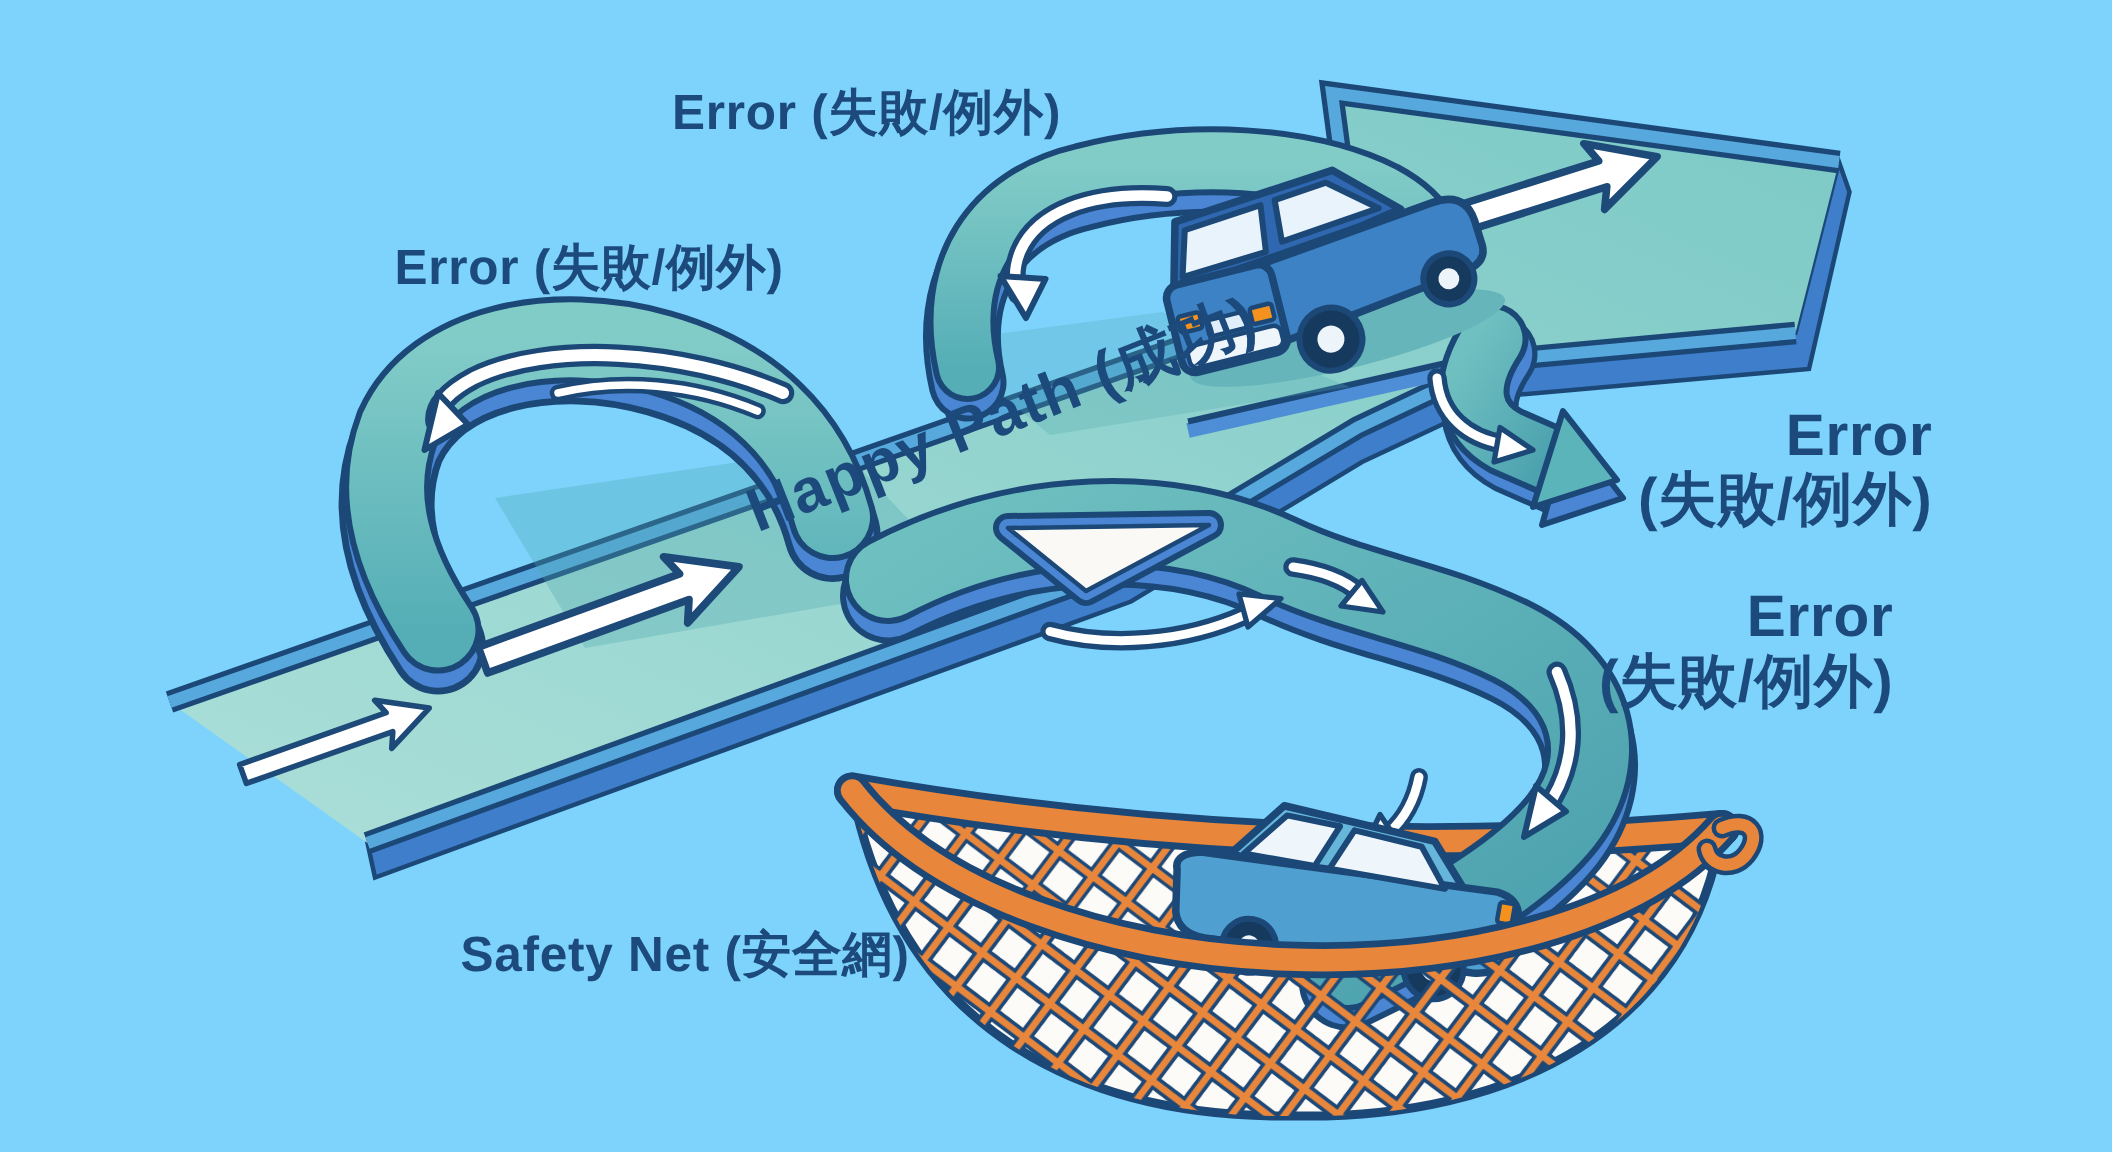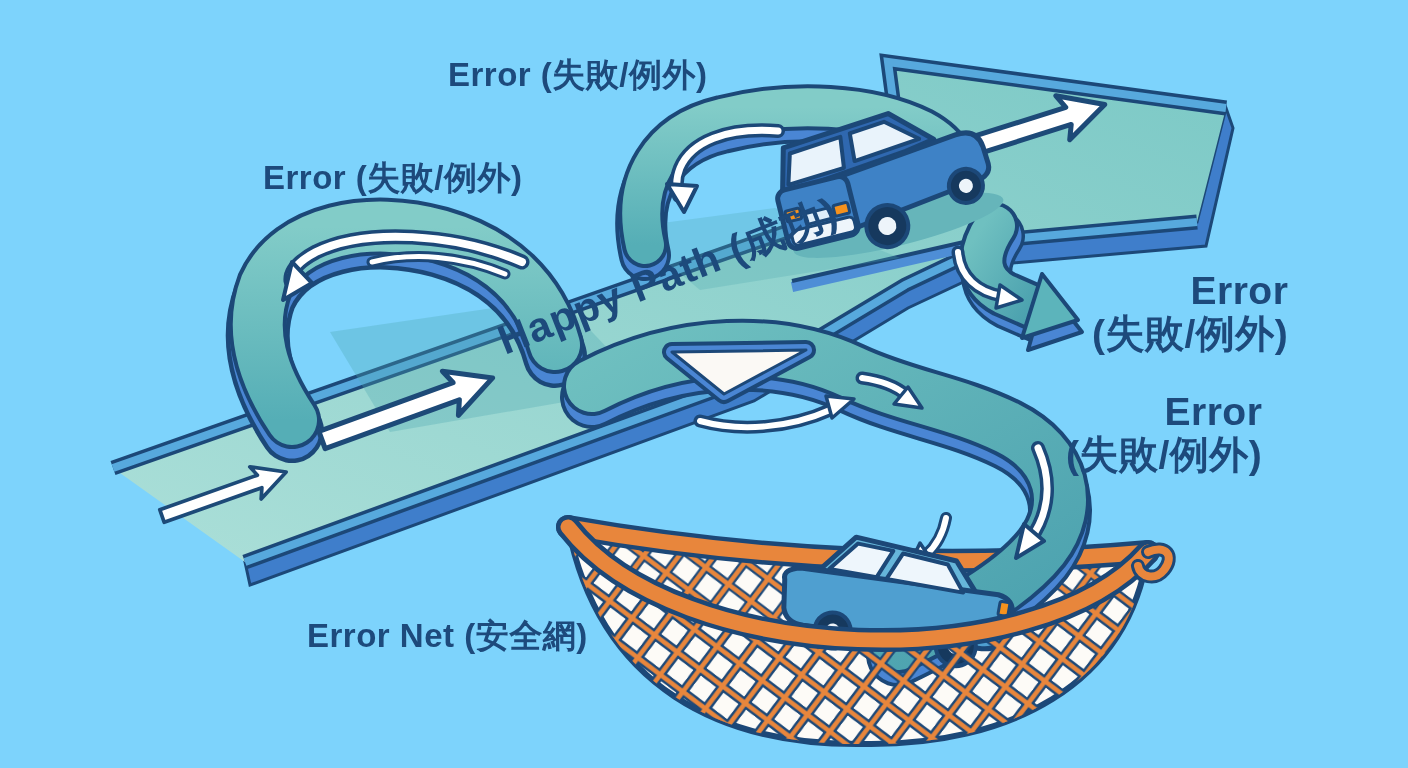--- a/index.html
+++ b/index.html
@@ -213,14 +213,14 @@
   <div class="lbl lbl-big" style="left:263px;top:160px">Error (失敗/例外)</div>
   <div class="lbl" id="happy-path-label" style="left:500px;top:320px">Happy Path (成功)</div>
   <div class="lbl lbl-small" style="left:1092px;top:270px">
     <div>Error</div>
     <div>(失敗/例外)</div>
   </div>
   <div class="lbl lbl-small" style="left:1066px;top:391px">
     <div>Error</div>
     <div>(失敗/例外)</div>
   </div>
-  <div class="lbl lbl-big" style="left:307px;top:618px">Error Net (安全網)</div>
+  <div class="lbl lbl-big" style="left:307px;top:618px">Safety Net (安全網)</div>
 </div>
 
 </body></html>

